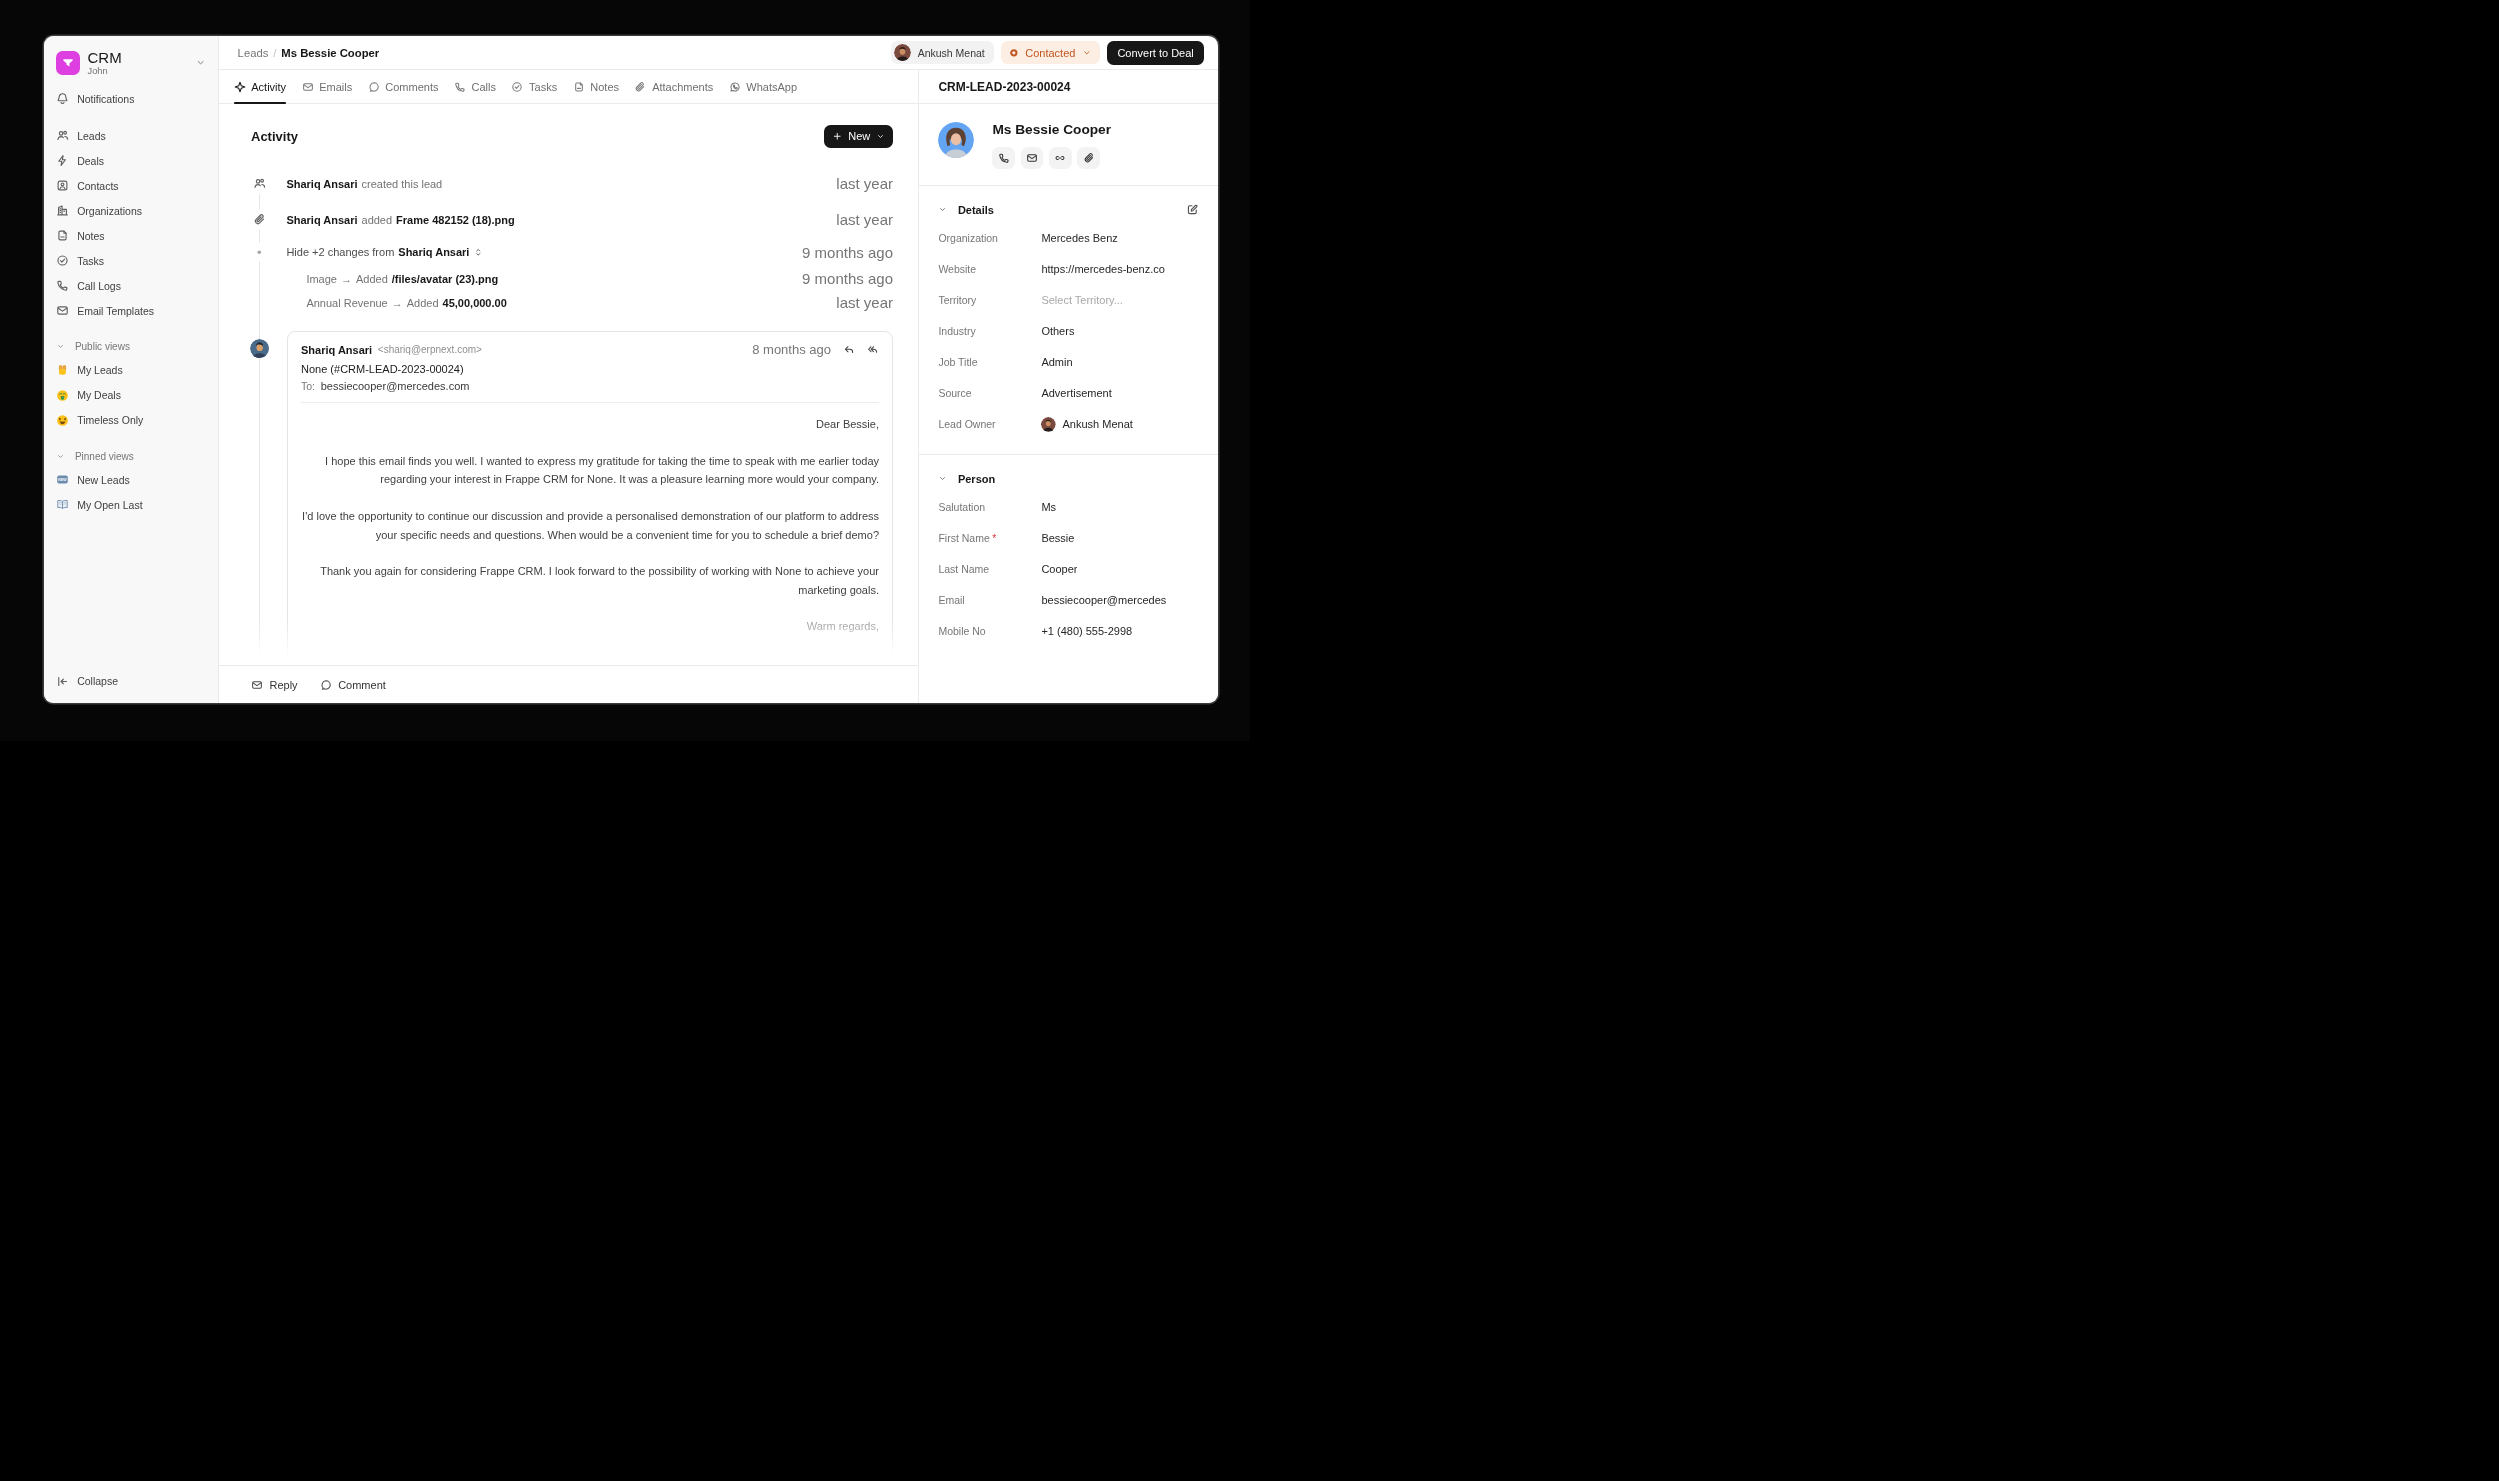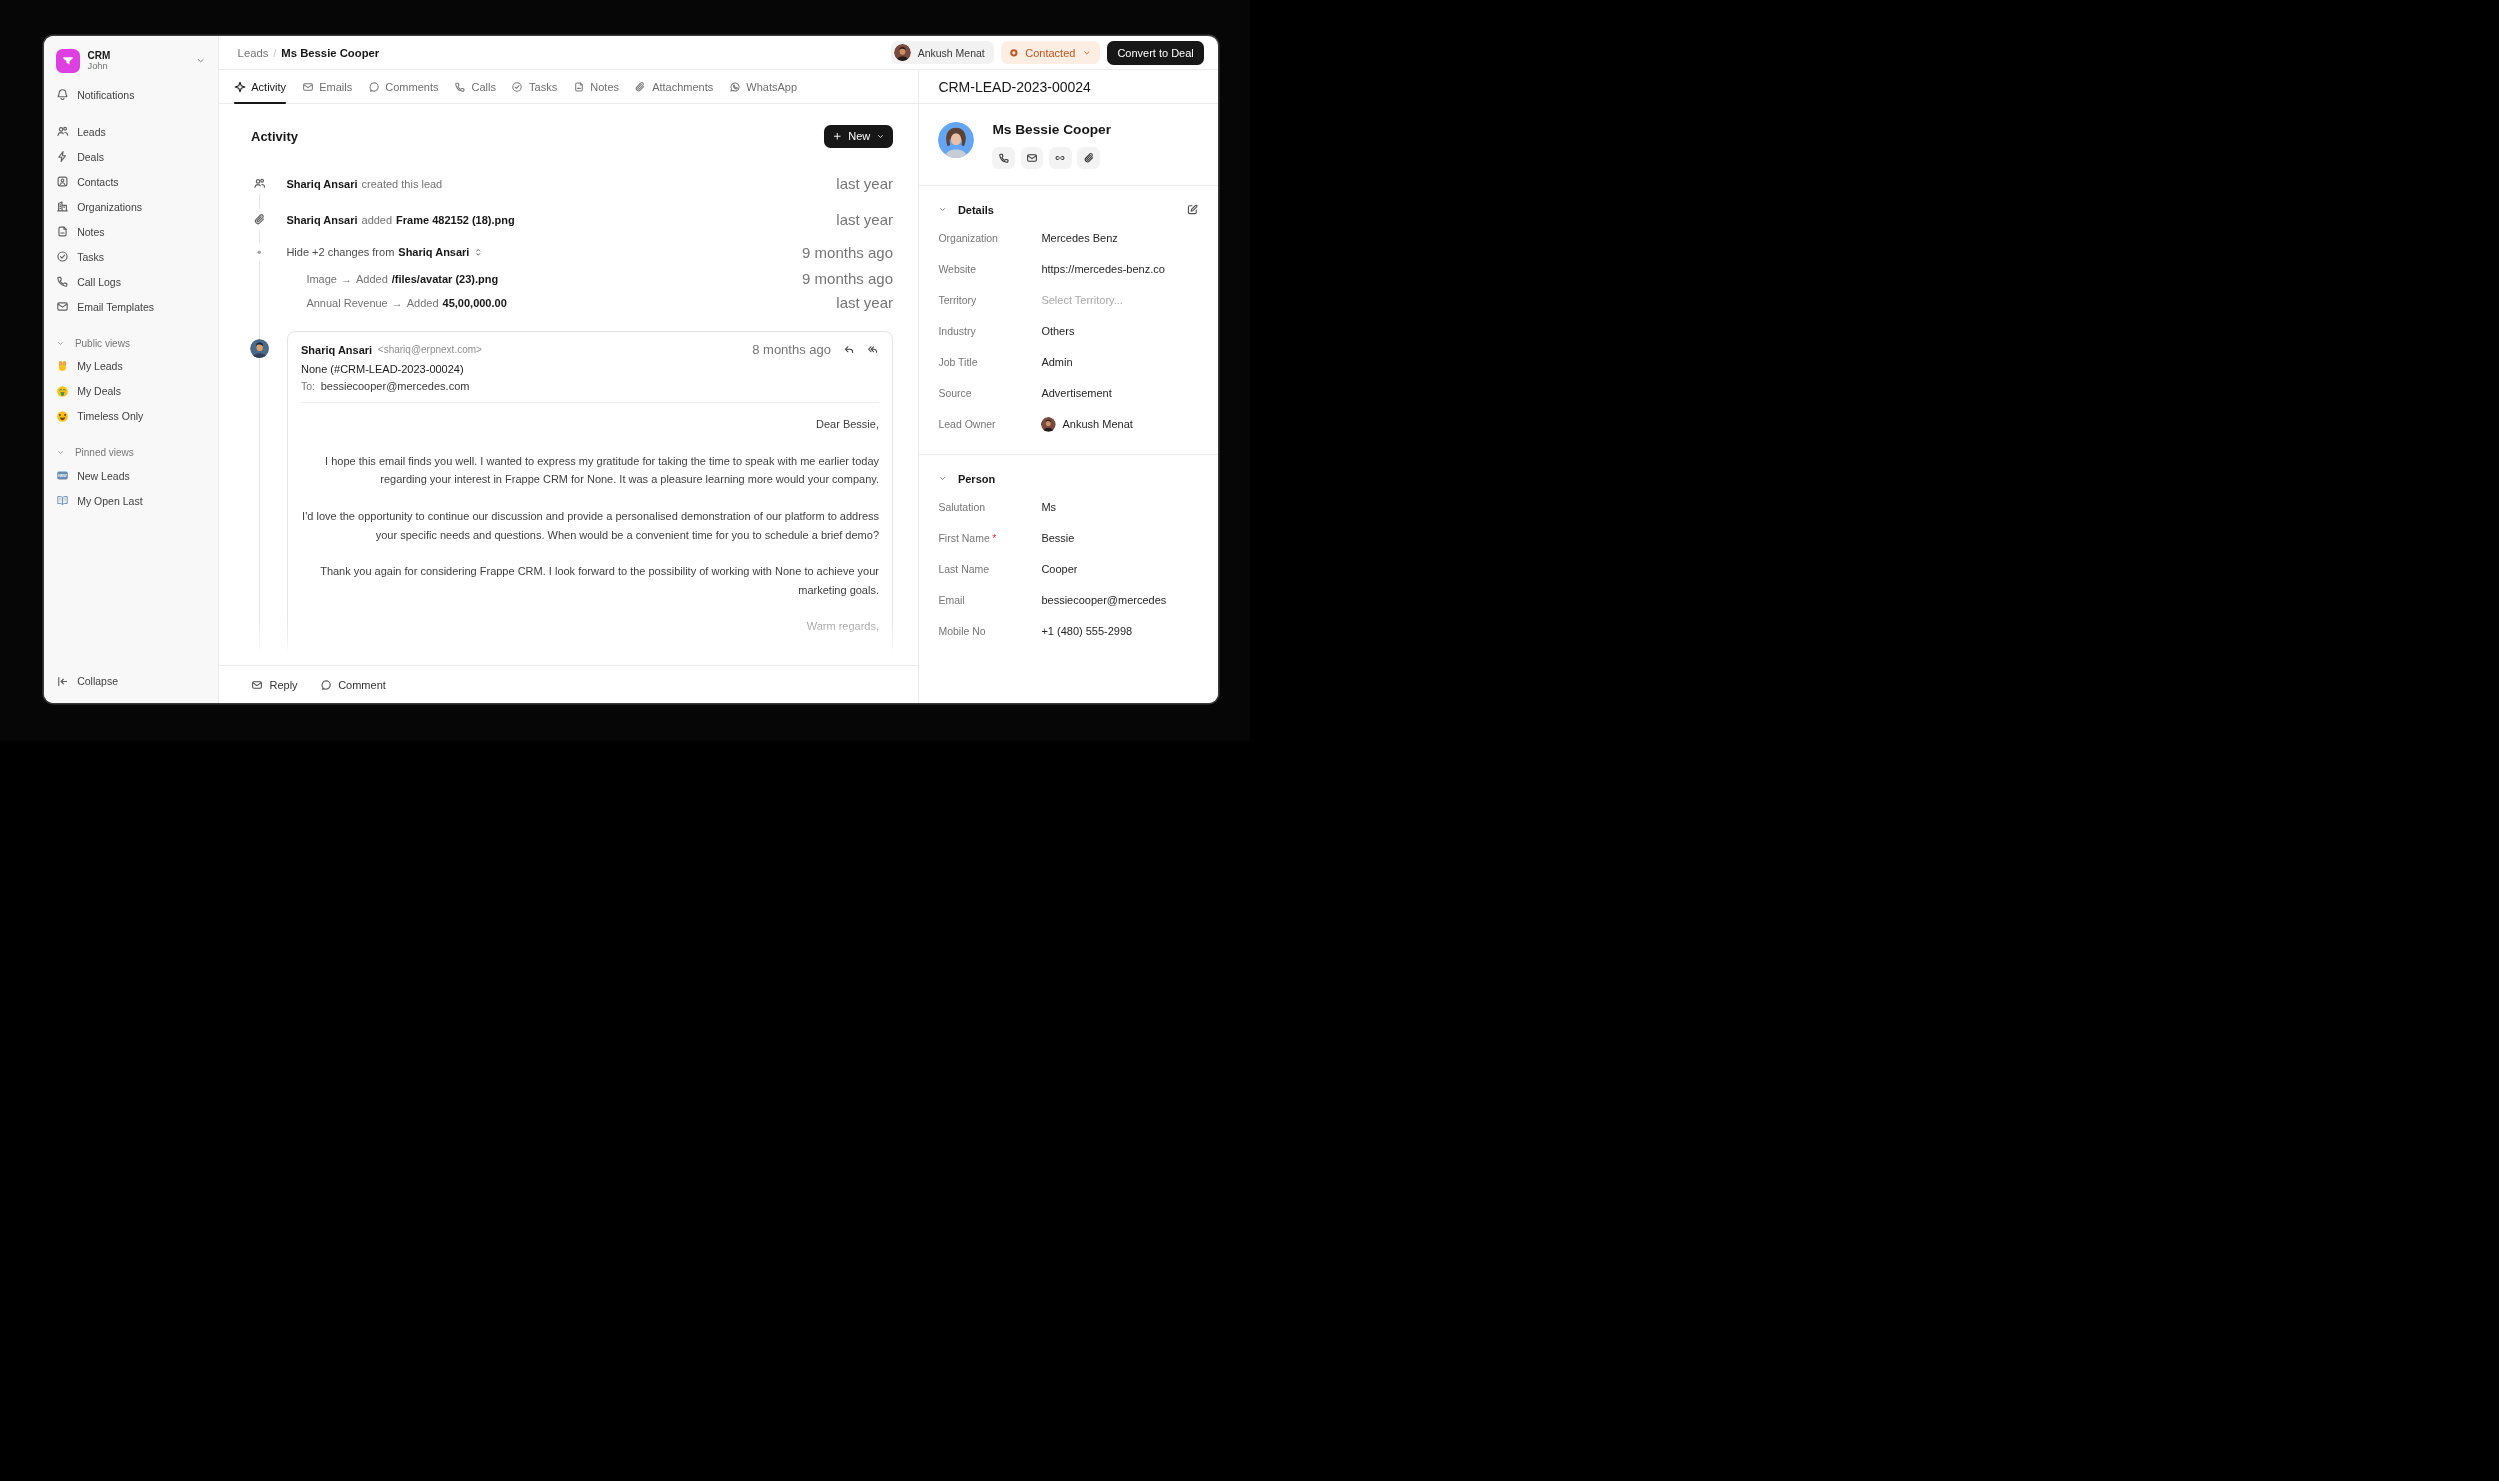--- a/index.html
+++ b/index.html
@@ -12,21 +12,21 @@
   .icon { display:inline-flex; flex:0 0 auto; }
 
   
   .sidebar { width:175px; background:#F8F8F8; border-right:0.8px solid #EBEBEB; display:flex;
              flex-direction:column; padding:9.7px 6.5px 9.7px; }
   .workspace { display:flex; align-items:center; gap:7.3px; padding:3.2px 5.7px; border-radius:6.5px; }
   .logo { width:24px; height:24px; border-radius:6.5px; background:#DE3FE1; display:flex;
           align-items:center; justify-content:center; }
   .logo .icon { width:16px; height:16px; color:#fff; }
   .ws-text { display:flex; flex-direction:column; line-height:1.15; }
-  .ws-app { font-size:10px; font-weight:700; color:#171717; }
+  .ws-app { font-size:15px; font-weight:400; color:#171717; }
   .ws-user { font-size:9.3px; color:#737373; }
   .ws-chevron { margin-left:auto; width:11.3px; height:11.3px; color:#7c7c7c; }
   .s-item { display:flex; align-items:center; height:23.4px; padding:0 5.7px; border-radius:6.5px;
             gap:8px; font-size:10.5px; color:#414141; cursor:default; }
   .s-item .icon { width:13px; height:13px; color:#606060; }
   .s-label { white-space:nowrap; }
   .nav-top { margin-top:7px; }
   .nav-main { margin-top:13.7px; display:flex; flex-direction:column; gap:1.6px; }
   .s-section-head { display:flex; align-items:center; gap:9.7px; height:20px; padding:0 5.7px;
                     margin-top:14.6px; font-size:10px; color:#767676; }
@@ -118,21 +118,21 @@
 
   .bottom-bar { height:38px; border-top:0.8px solid #EBEBEB; display:flex; align-items:center;
                 gap:22px; padding:0 32px; flex:0 0 auto; background:#fff; }
   .bb-btn { display:flex; align-items:center; gap:6.5px; font-size:11px; color:#333; background:none;
             border:none; font-family:inherit; font-weight:500; }
   .bb-btn .icon { width:12px; height:12px; color:#4a4a4a; }
 
   
   .right-panel { width:299px; display:flex; flex-direction:column; min-width:0; background:#fff; }
   .panel-title-row { height:34px; border-bottom:0.8px solid #EBEBEB; display:flex; align-items:center;
-                     padding:0 19.4px; font-size:14px; font-weight:400; color:#171717; flex:0 0 auto; }
+                     padding:0 19.4px; font-size:12px; font-weight:700; color:#171717; flex:0 0 auto; }
   .lead-head { padding:18px 19.4px 16px; border-bottom:0.8px solid #EBEBEB; display:flex; gap:18px; }
   .lead-avatar { width:36px; height:36px; border-radius:50%; overflow:hidden; }
   .lead-head-right { display:flex; flex-direction:column; }
   .lead-name { font-size:13.7px; font-weight:700; color:#171717; }
   .quick-actions { display:flex; gap:5.7px; margin-top:9.7px; }
   .qa-btn { width:22.6px; height:22.6px; border-radius:6.5px; background:#F3F3F3; border:none;
             display:flex; align-items:center; justify-content:center; }
   .qa-btn .icon { width:12px; height:12px; color:#333; }
 
   .panel-section { padding:10.5px 19.4px 14.6px; }

